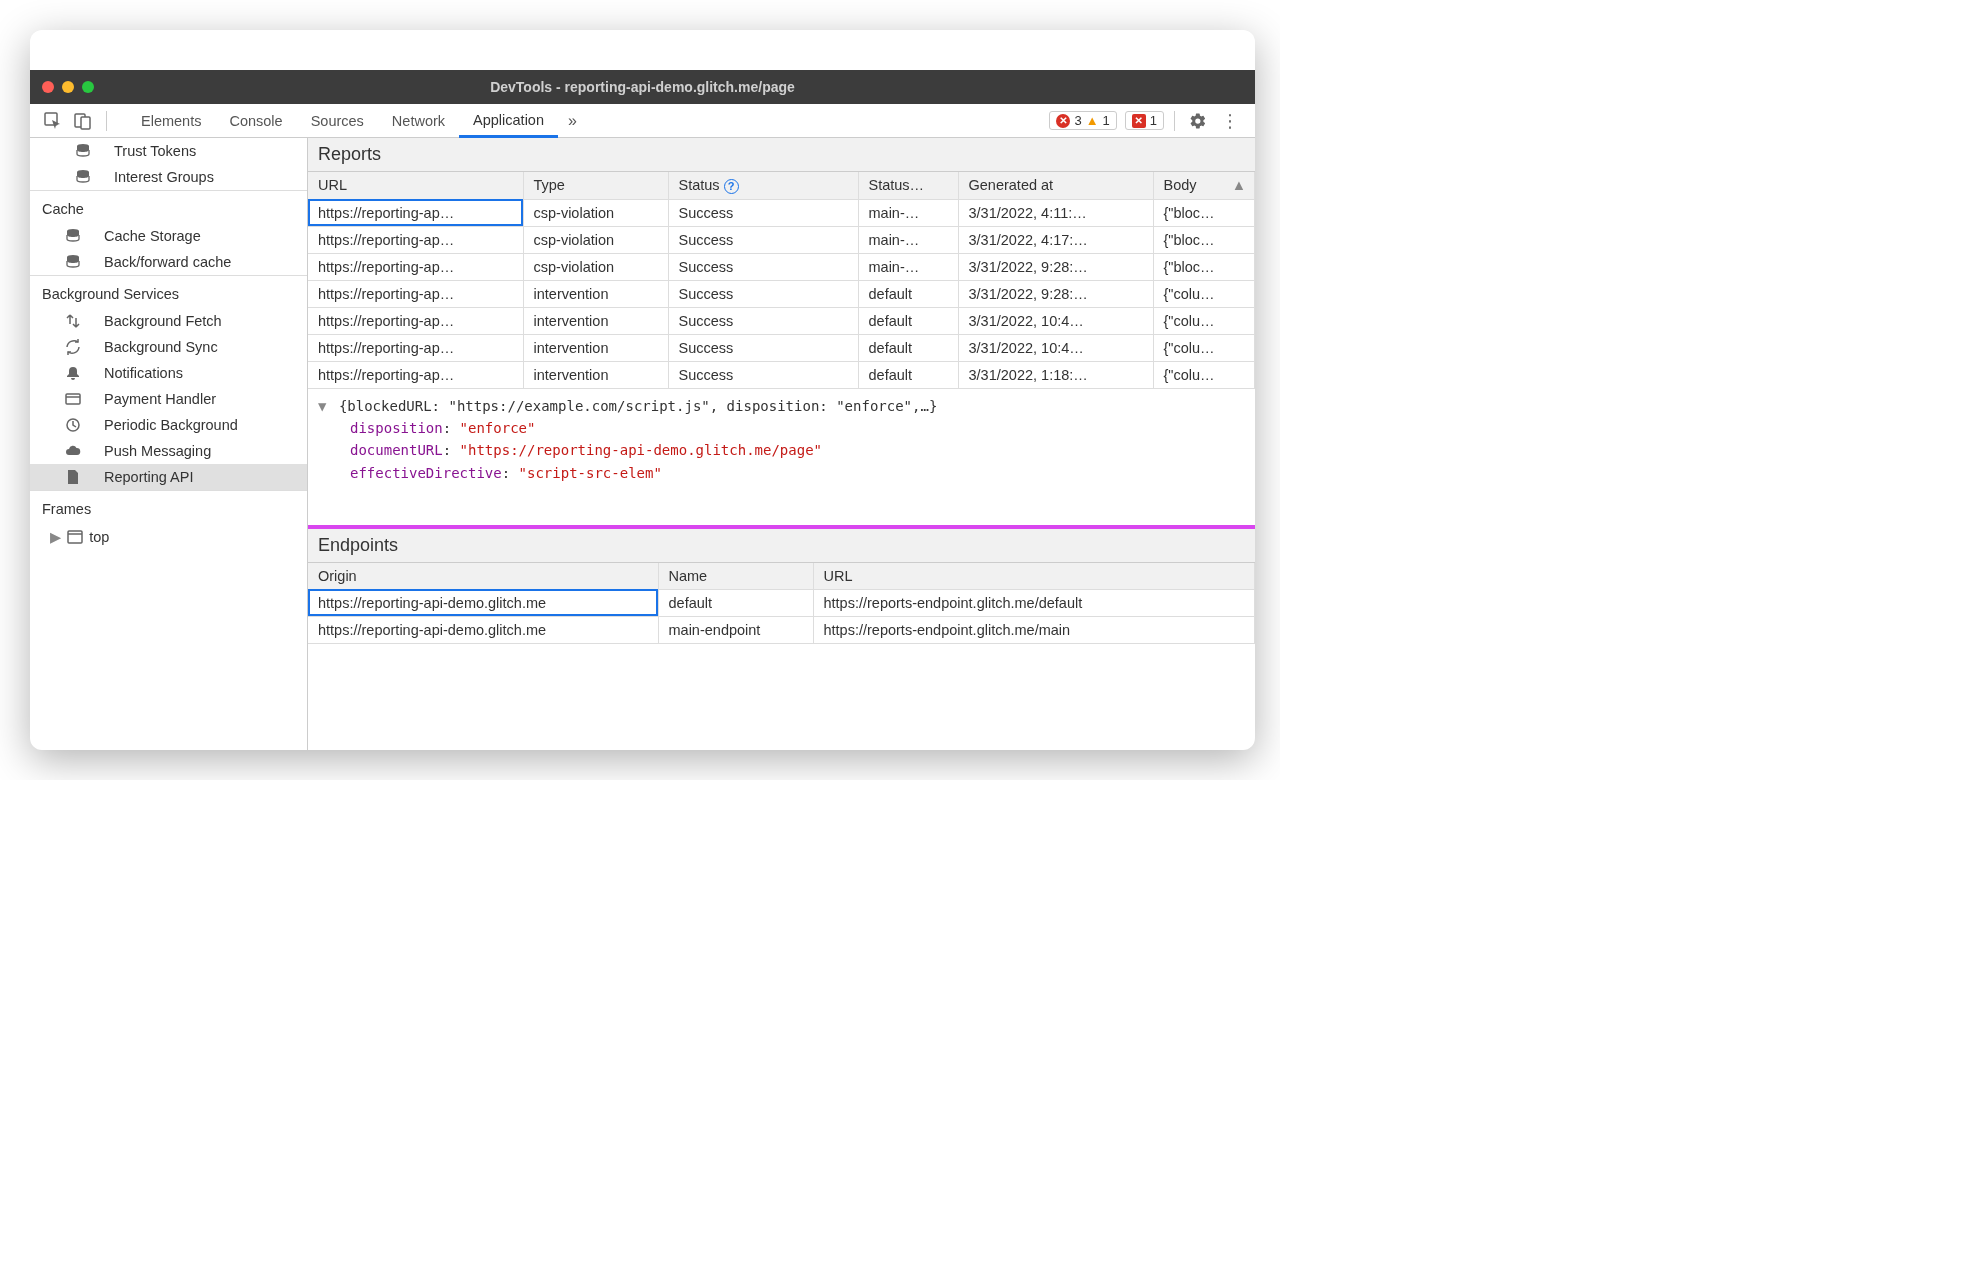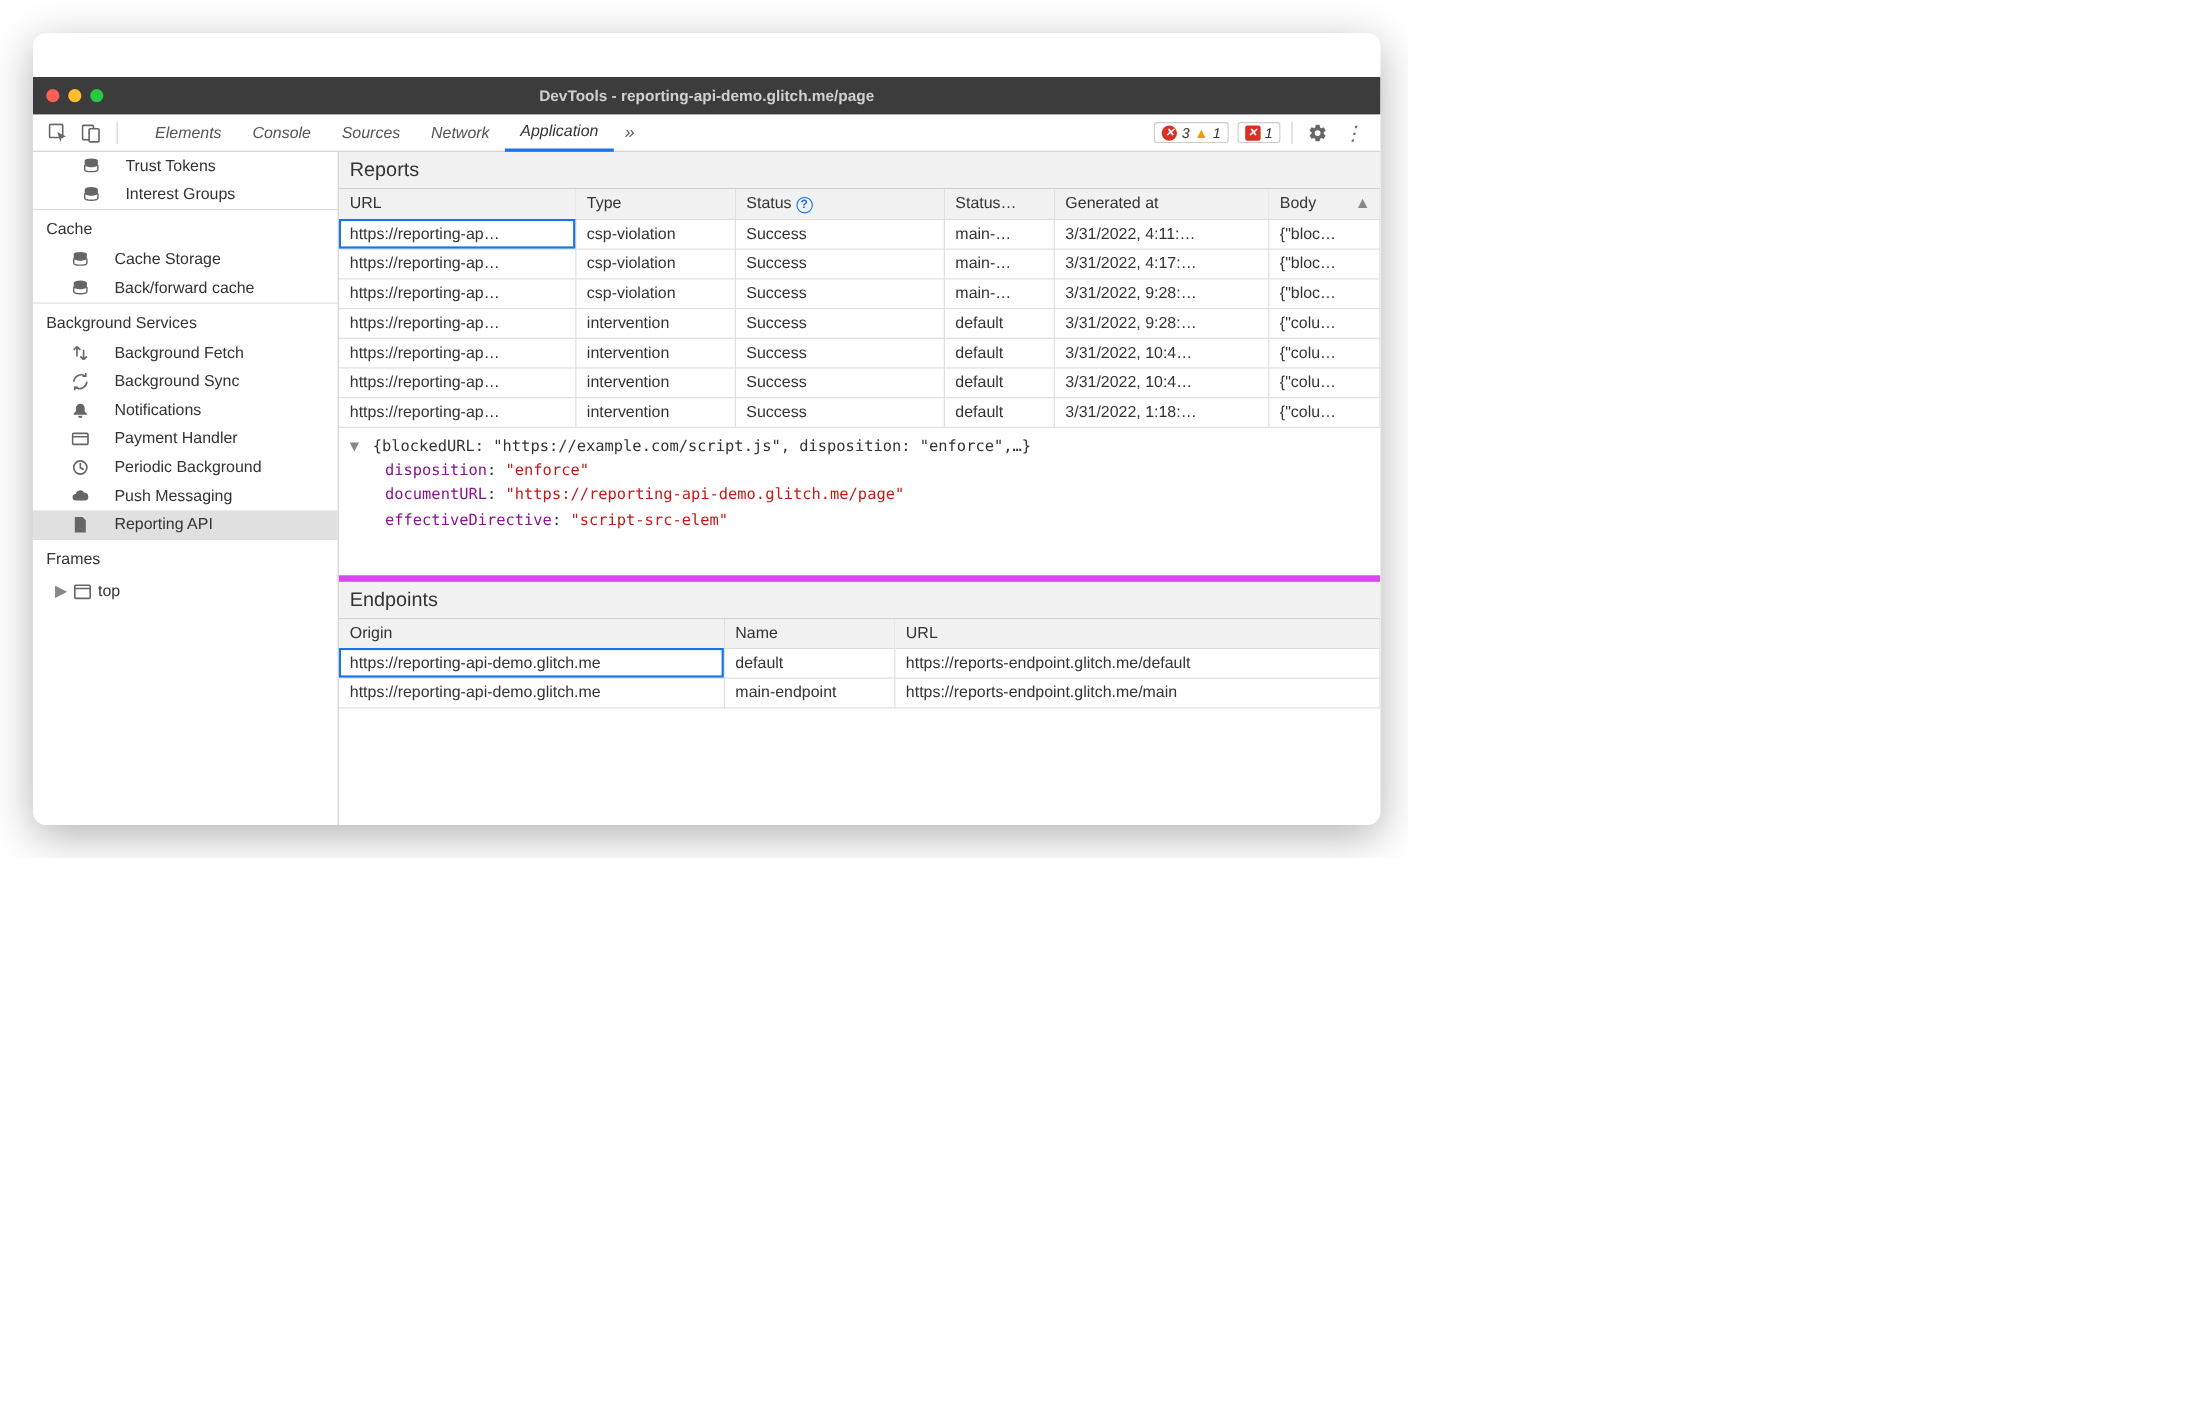--- a/index.html
+++ b/index.html
@@ -41,21 +41,20 @@
   .dot.green { background: #28c840; }
   .title-text { flex: 1; text-align: center; font-size: 14px; font-weight: 600; }
   .toolbar {
     height: 34px;
     display: flex;
     align-items: center;
     padding: 0 10px;
     border-bottom: 1px solid #ccc;
     gap: 4px;
     flex-shrink: 0;
-    font-style: italic;
   }
   .toolbar .icon-btn { width: 26px; height: 26px; display: flex; align-items:center; justify-content:center; color:#666; }
   .tab-group { display:flex; align-items:center; height:100%; margin-left:10px; }
   .tab { padding: 0 14px; height:100%; display:flex; align-items:center; color:#555; font-size:14.5px; cursor:pointer; }
   .tab.active { color:#333; border-bottom: 3px solid #1a73e8; padding-bottom:0; margin-bottom:-1px;}
   .spacer { flex:1; }
   .badge-group { display:flex; align-items:center; gap:8px; }
   .badge {
     display:flex; align-items:center; gap:4px;
     border:1px solid #ccc; border-radius:3px;
@@ -78,21 +77,21 @@
   .sb-item.top-indent { padding-left: 44px;}
   .frames-row { display:flex; align-items:center; gap:6px; padding:6px 12px 4px 20px;}
   .content { flex:1; display:flex; flex-direction:column; overflow:hidden;}
   .section-title { font-size:18px; padding:6px 10px; background:#f1f1f1; border-bottom:1px solid #ccc;}
   table { border-collapse: collapse; width:100%; table-layout:fixed; font-size:14.5px;}
   th, td { text-align:left; padding:5px 10px; border-right:1px solid #ddd; border-bottom:1px solid #ddd; white-space:nowrap; overflow:hidden; text-overflow:ellipsis;}
   thead th { background:#f1f1f1; font-weight:400; color:#333; position:relative;}
   thead th .sort-arrow { position:absolute; right:8px; color:#888;}
   tbody tr:first-child td:first-child { outline:2px solid #1a73e8; outline-offset:-2px;}
   .help-icon { display:inline-flex; width:15px; height:15px; border:1.5px solid #1a73e8; border-radius:50%; color:#1a73e8; font-size:11px; align-items:center; justify-content:center; margin-left:4px; font-weight:600;}
-  .detail-pane { font-family: Menlo, Consolas, monospace; font-size:14px; padding:6px 10px; border-bottom:6px solid #d946ef; overflow:hidden; line-height:1.6; flex:0 0 auto; height:140px;}
+  .detail-pane { font-family: Menlo, Consolas, monospace; font-size:14px; padding:6px 10px; border-bottom:4px solid #d946ef; overflow:hidden; line-height:1.6; flex:0 0 auto; height:140px;}
   .detail-pane .key{ color:#881391;}
   .detail-pane .str{ color:#c41a16;}
   .tri-toggle{ color:#888; margin-right:4px;}
   .summary-line{ color:#333;}
   .indent{ padding-left:32px; display:block;}
   svg { display:block; }
   .overflow-icon { font-size:16px; color:#555; padding:0 10px;}
   .gear { color:#666;}
   .kebab { color:#666; font-size:18px; padding:0 6px;}
 </style>

